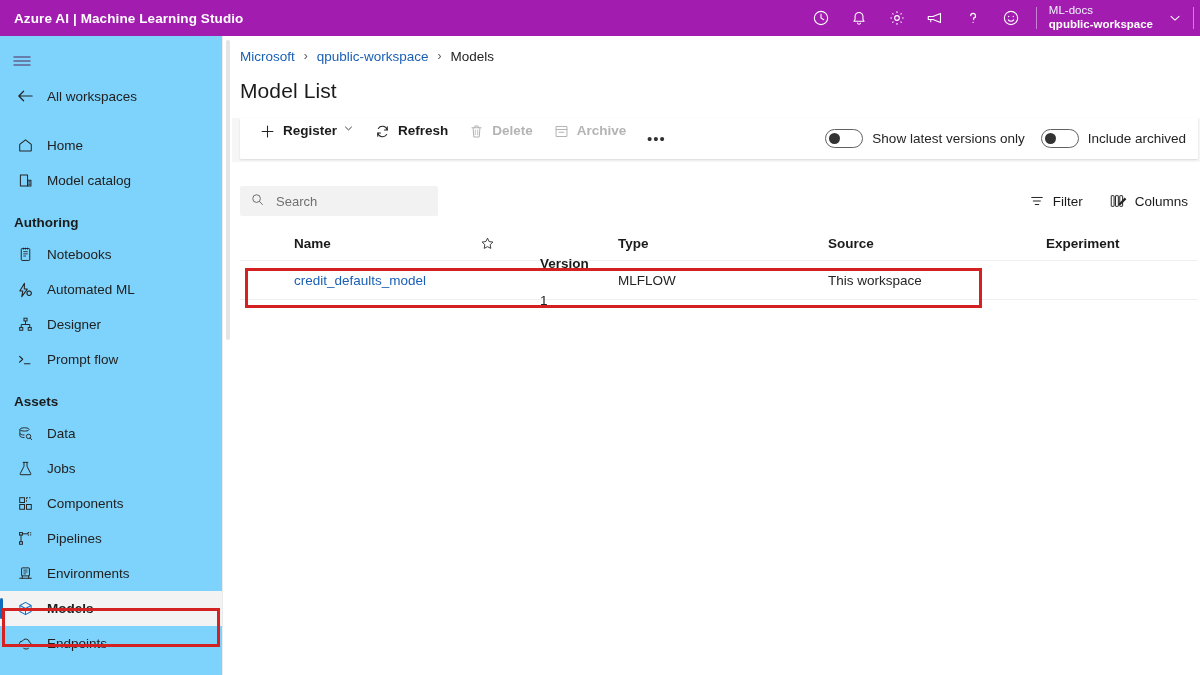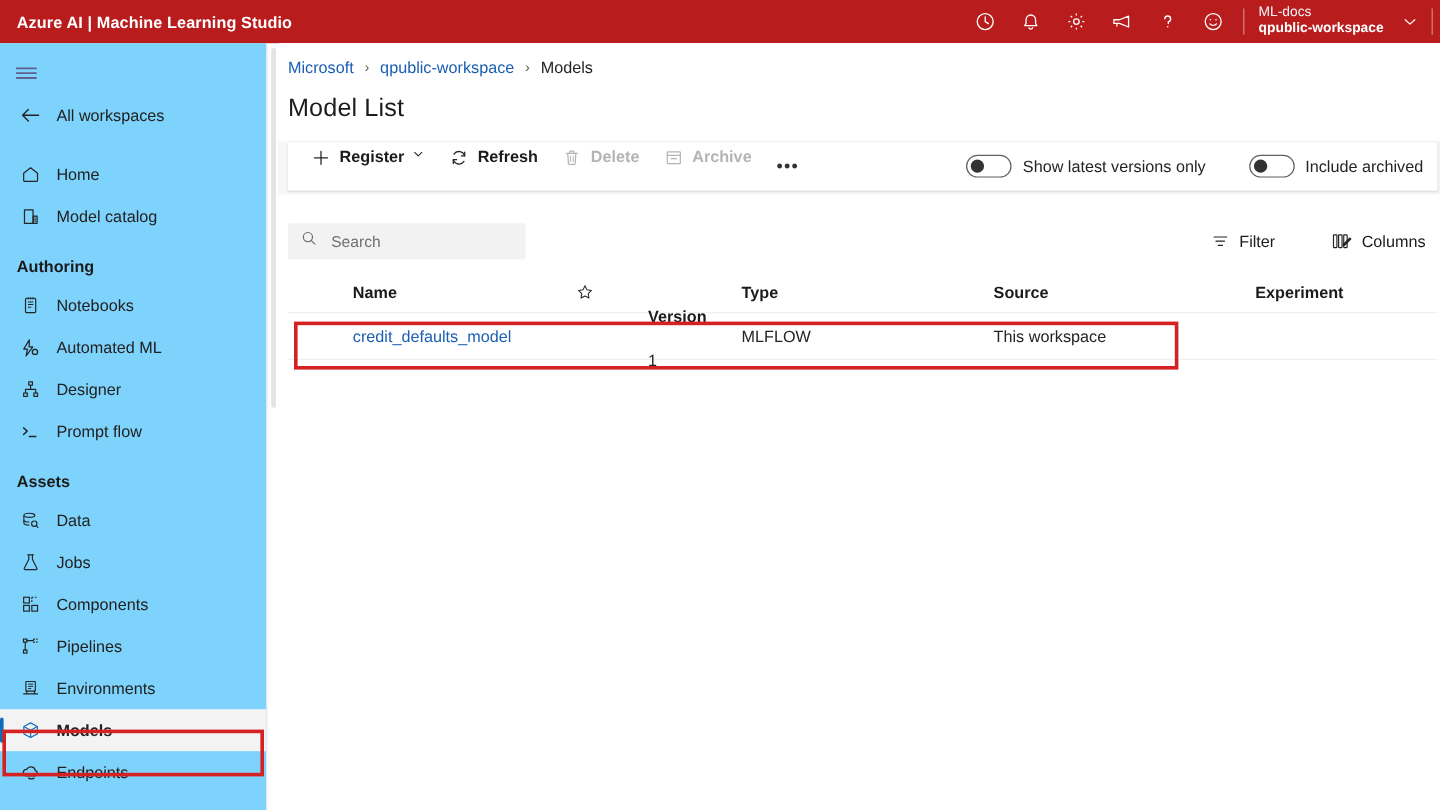--- a/index.html
+++ b/index.html
@@ -9,21 +9,21 @@
     overflow: hidden;
     background: #ffffff;
     font-family: "Liberation Sans", sans-serif;
     -webkit-font-smoothing: antialiased;
   }
 
   
   .topbar {
     position: absolute; left: 0; top: 0;
     width: 1200px; height: 36px;
-    background: #b91c1c;
+    background: #a21caf;
     display: flex; align-items: center;
     color: #ffffff;
   }
   .brand {
     font-size: 13.5px; font-weight: 600;
     margin-left: 14px; letter-spacing: .1px;
     white-space: nowrap;
   }
   .topbar-right {
     margin-left: auto; display: flex; align-items: center; height: 36px;
@@ -130,21 +130,21 @@
     white-space: nowrap;
   }
   .cmd-btn .ci { display: flex; align-items: center; margin-right: 7px; }
   .cmd-btn.disabled { color: #b4b4b4; cursor: default; font-weight: 600; }
   .cmd-chev { margin-left: 6px; display: flex; align-items: center; }
   .cmd-more {
     display: flex; align-items: center; justify-content: center;
     width: 30px; height: 30px; margin-left: 4px; cursor: pointer;
     color: #323130; font-size: 15px; letter-spacing: 1px;
   }
-  .toggles { margin-left: auto; display: flex; align-items: center; padding-right: 12px; gap: 20px; }
+  .toggles { margin-left: auto; display: flex; align-items: center; padding-right: 12px; }
   .toggle-group { display: flex; align-items: center; margin-left: 16px; cursor: pointer; }
   .switch {
     width: 38px; height: 19px; border-radius: 10px;
     border: 1px solid #616161; background: #ffffff;
     position: relative; margin-right: 9px;
   }
   .switch .knob {
     position: absolute; left: 3px; top: 3px;
     width: 11px; height: 11px; border-radius: 50%;
     background: #333333;
@@ -159,21 +159,21 @@
   .search-box {
     width: 198px; height: 30px; background: #f2f2f2;
     display: flex; align-items: center; padding-left: 10px; border-radius: 2px;
   }
   .search-box input {
     border: 0; outline: 0; background: transparent;
     font-family: "Liberation Sans", sans-serif;
     font-size: 13px; color: #323130; margin-left: 9px; width: 140px;
   }
   .search-box input::placeholder { color: #707070; }
-  .right-tools { margin-left: auto; display: flex; align-items: flex-end; gap: 20px; }
+  .right-tools { margin-left: auto; display: flex; align-items: flex-end; }
   .tool-btn {
     display: flex; align-items: center; height: 30px; padding: 0 10px;
     margin-left: 6px; cursor: pointer; font-size: 13.5px; color: #1b1b1b;
     border-radius: 2px; white-space: nowrap;
   }
   .tool-btn .ti { display: flex; align-items: center; margin-right: 8px; }
 
   
   .table {
     position: absolute; left: 8px; top: 190px; width: 958px;

